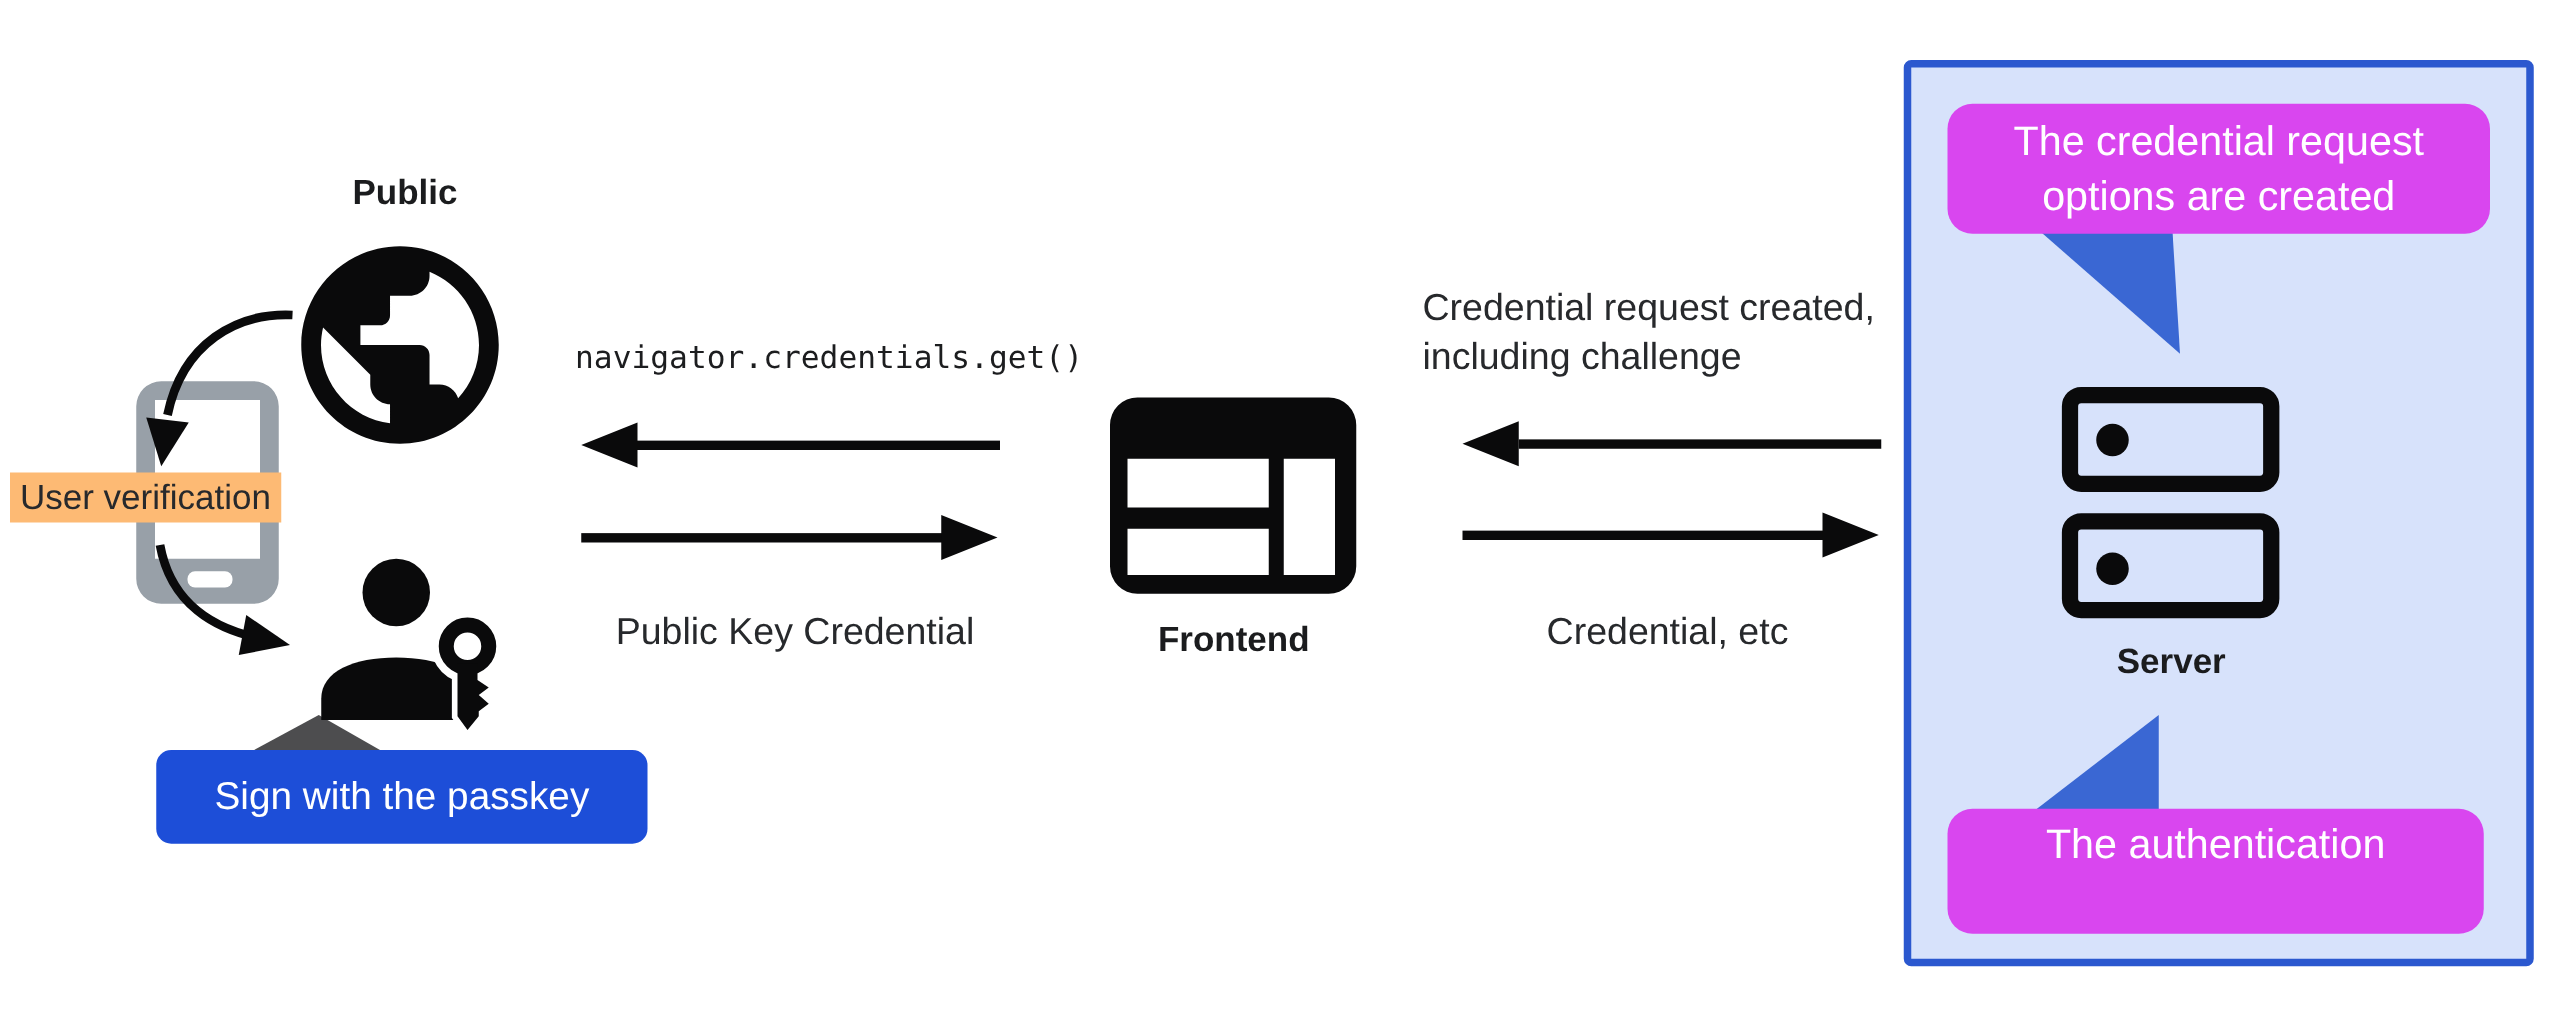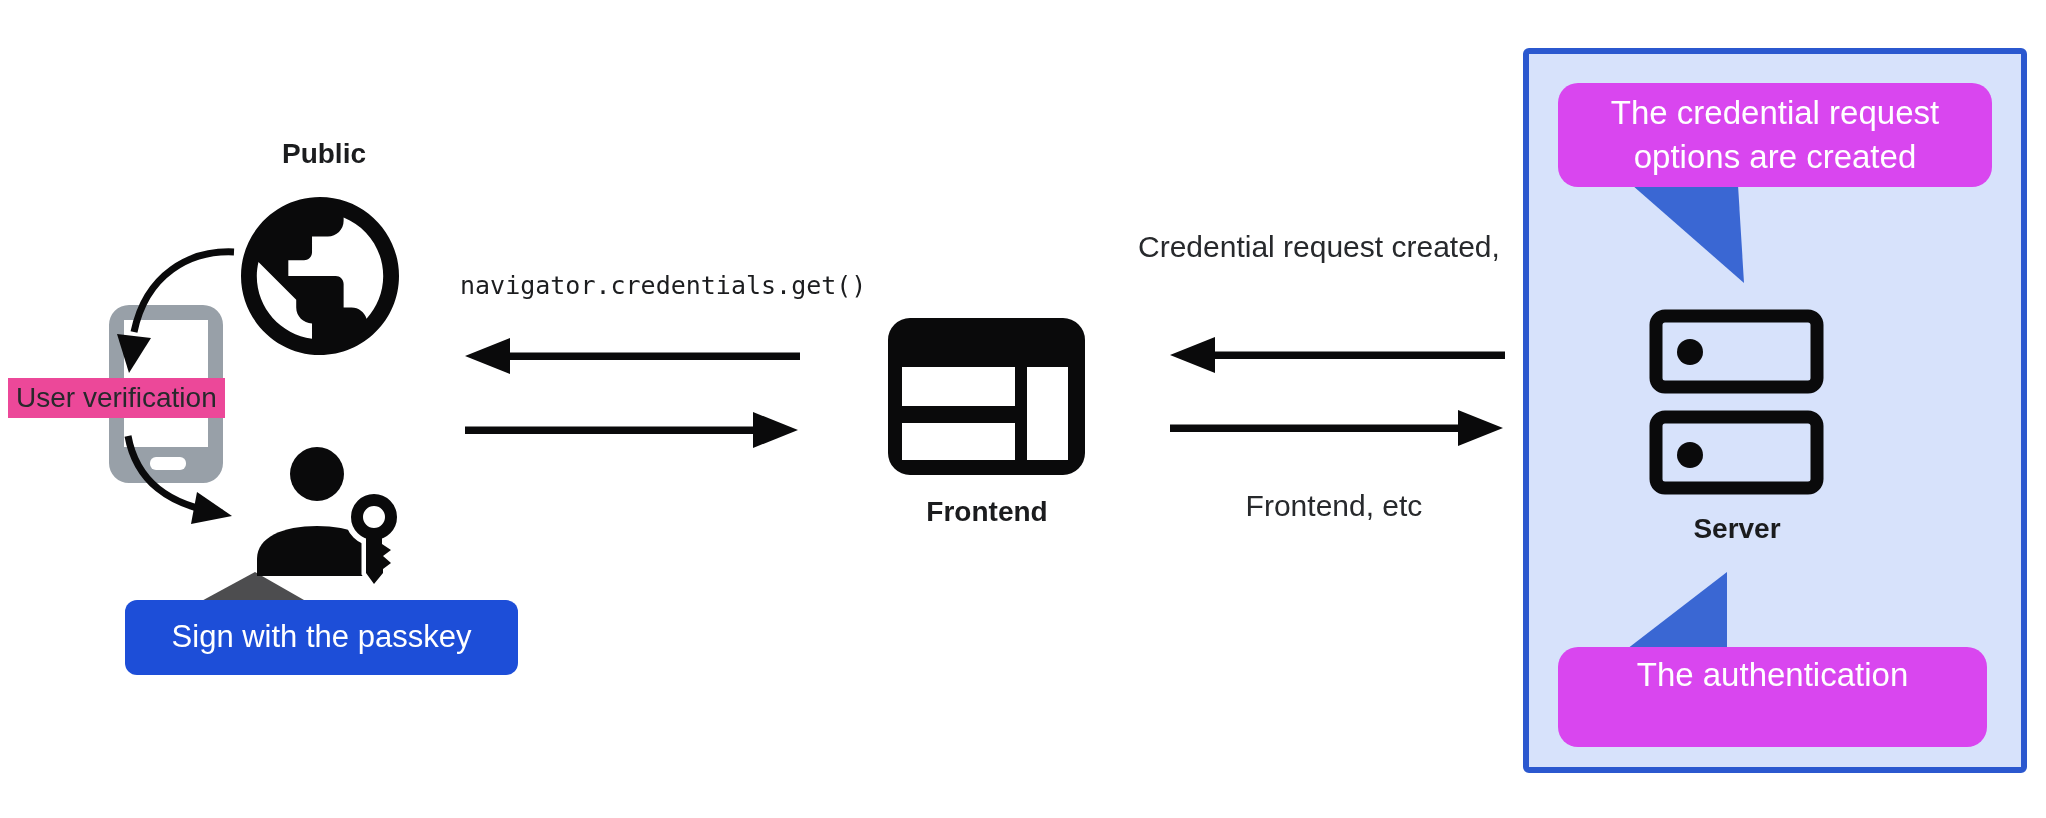--- a/index.html
+++ b/index.html
@@ -17,21 +17,21 @@
     box-sizing:border-box;background:#d7e2fb;border:6px solid #2b58cf;border-radius:6px;
   }
   .bubble{
     background:#d946ef;border-radius:20px;color:#ffffff;text-align:center;
     font-size:33px;line-height:44px;box-sizing:border-box;
   }
   .callout{
     background:#1d4ed8;border-radius:12px;color:#ffffff;text-align:center;
     font-size:31px;line-height:74px;white-space:nowrap;
   }
-  .halo{background:#ec4899;padding:4px 8px;white-space:nowrap;}
+  .halo{background:#fdba74;padding:4px 8px;white-space:nowrap;}
 </style>
 </head>
 <body>
 
 <div id="stage">
 
   <div class="abs panel" style="left:1523px;top:48px;width:504px;height:725px;"></div>
 
   <svg width="2046" height="818" viewBox="0 0 2046 818">
 
@@ -103,28 +103,30 @@
   </svg>
 
   <div class="abs label-bold" style="left:224px;top:138px;width:200px;">Public</div>
 
   <div class="abs halo" style="left:8px;top:378px;font-size:28px;line-height:32px;color:#27292c;">User verification</div>
 
   <div class="abs callout" style="left:125px;top:600px;width:393px;height:75px;">Sign with the passkey</div>
 
   <div class="abs mono-text" style="left:460px;top:269px;">navigator.credentials.get()</div>
 
+  <div class="abs body-text center" style="left:436px;top:486px;width:400px;">Public Key Credential</div>
 
   <div class="abs label-bold" style="left:887px;top:496px;width:200px;">Frontend</div>
 
   <div class="abs body-text" style="left:1138px;top:227px;width:420px;">
     <div>Credential request created,</div>
+    <div>including challenge</div>
   </div>
 
-  <div class="abs body-text center" style="left:1234px;top:486px;width:200px;">Frontend, etc</div>
+  <div class="abs body-text center" style="left:1234px;top:486px;width:200px;">Credential, etc</div>
 
   <div class="abs bubble" style="left:1558px;top:83px;width:434px;height:104px;padding-top:8px;">
     <div>The credential request</div>
     <div>options are created</div>
   </div>
 
   <div class="abs label-bold" style="left:1637px;top:513px;width:200px;">Server</div>
 
   <div class="abs bubble" style="left:1558px;top:647px;width:429px;height:100px;padding-top:6px;line-height:43px;">
     <div>The authentication</div>

